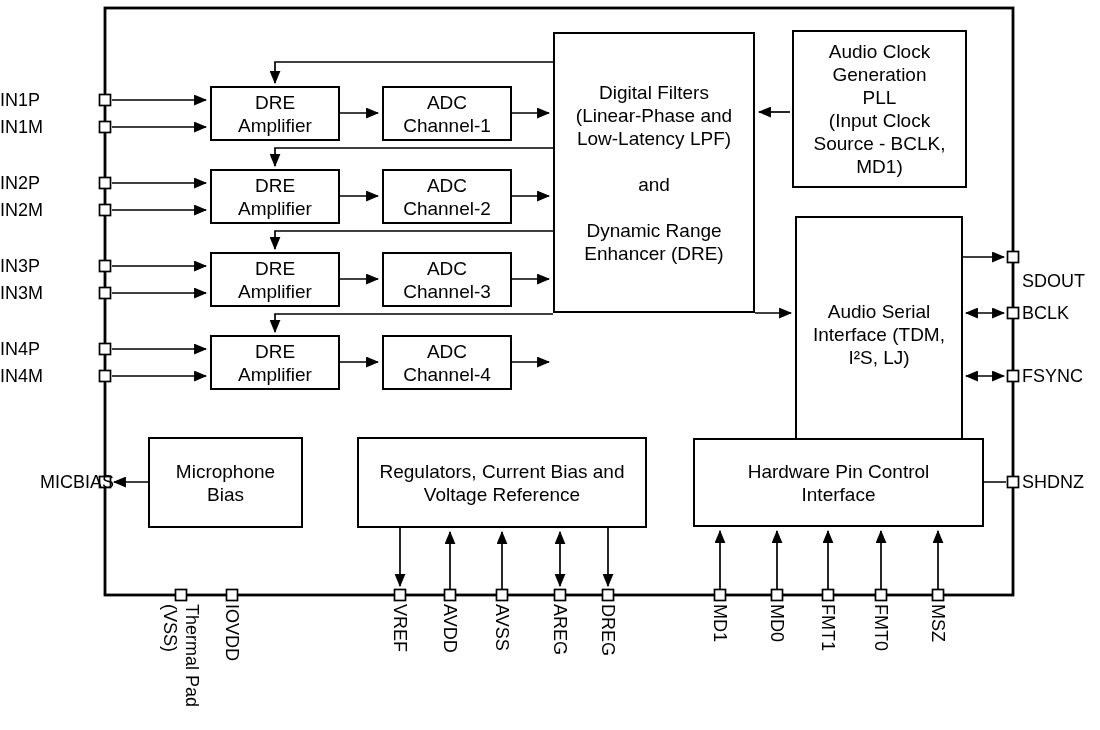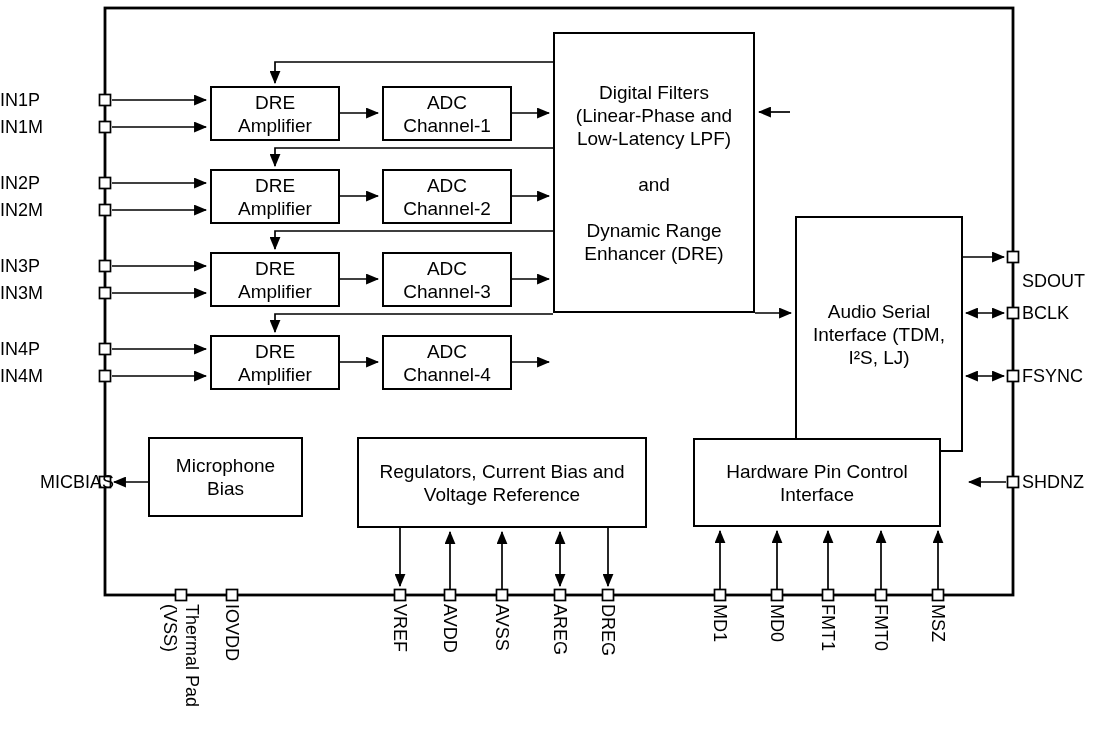--- a/index.html
+++ b/index.html
@@ -165,28 +165,34 @@
 Channel-4</div>
 
   <div class="block" style="left:553px; top:32px;  width:202px; height:281px;">Digital Filters
 (Linear-Phase and
 Low-Latency LPF)
 
 and
 
 Dynamic Range
 Enhancer (DRE)</div>
+  <div class="block" style="left:792px; top:30px;  width:175px; height:158px;">Audio Clock
+Generation
+PLL
+(Input Clock
+Source - BCLK,
+MD1)</div>
   <div class="block" style="left:795px; top:216px; width:168px; height:236px;">Audio Serial
 Interface (TDM,
 I²S, LJ)</div>
-  <div class="block" style="left:148px; top:437px; width:155px; height:80px;">Microphone
+  <div class="block" style="left:148px; top:437px; width:155px; height:91px;">Microphone
 Bias</div>
   <div class="block" style="left:357px; top:437px; width:290px; height:91px;">Regulators, Current Bias and
 Voltage Reference</div>
-  <div class="block" style="left:693px; top:438px; width:248px; height:89px;">Hardware Pin Control
+  <div class="block" style="left:693px; top:438px; width:291px; height:89px;">Hardware Pin Control
 Interface</div>
 
   <div class="pin-label left" style="top:89px;">IN1P</div>
   <div class="pin-label left" style="top:116px;">IN1M</div>
   <div class="pin-label left" style="top:172px;">IN2P</div>
   <div class="pin-label left" style="top:199px;">IN2M</div>
   <div class="pin-label left" style="top:255px;">IN3P</div>
   <div class="pin-label left" style="top:282px;">IN3M</div>
   <div class="pin-label left" style="top:338px;">IN4P</div>
   <div class="pin-label left" style="top:365px;">IN4M</div>

